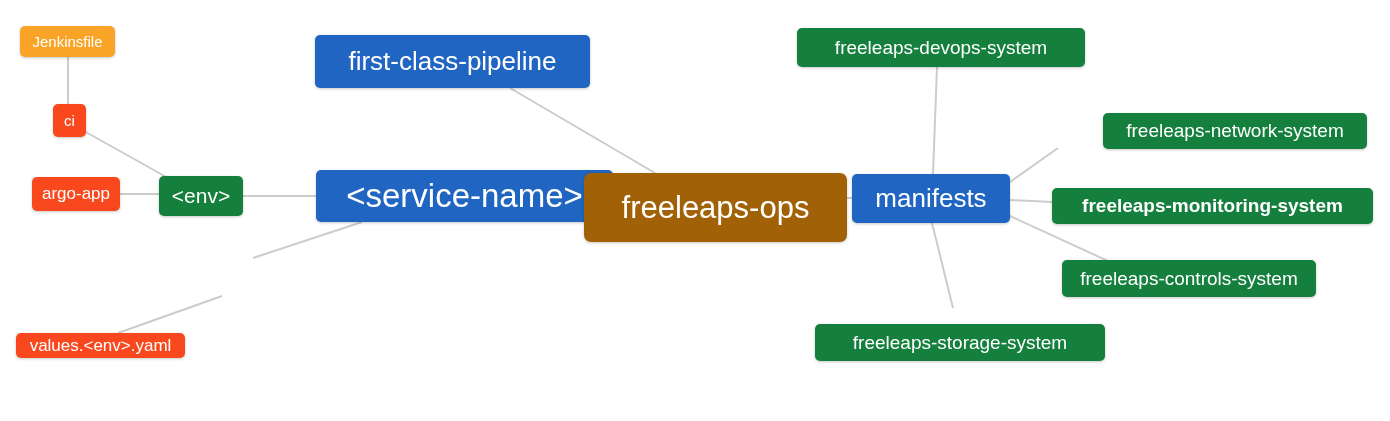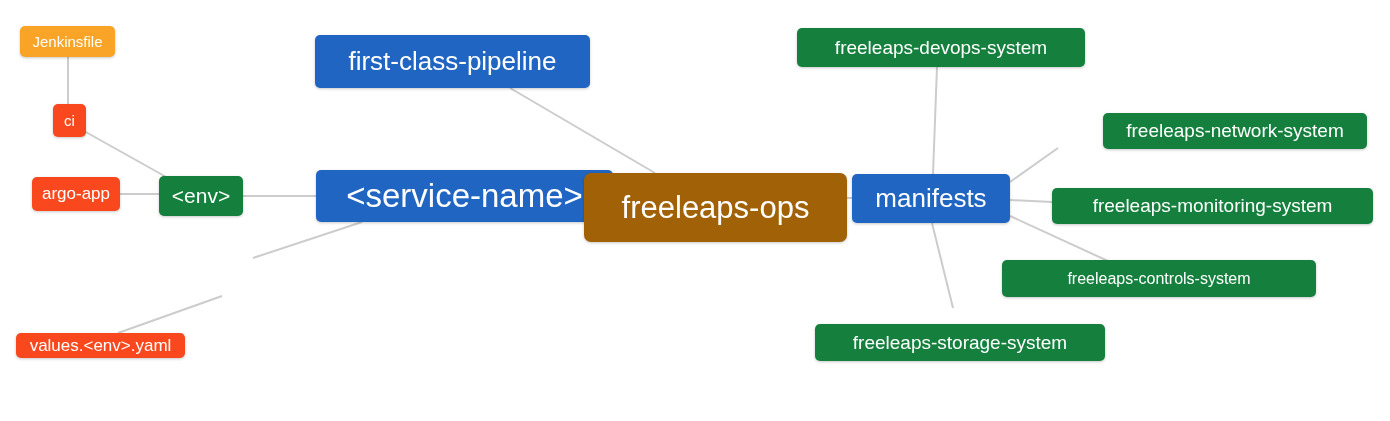--- a/index.html
+++ b/index.html
@@ -25,22 +25,22 @@
   .n-argo-app{left:32px;top:177px;width:88px;height:34px;font-size:17px;}
   .n-env{left:159px;top:176px;width:84px;height:40px;font-size:21px;}
   .n-helm-pkg{left:147px;top:257px;width:117px;height:39px;font-size:21px;}
   .n-values-yaml{left:16px;top:333px;width:169px;height:25px;font-size:17px;}
   .n-first-class-pipeline{left:315px;top:35px;width:275px;height:53px;font-size:26px;}
   .n-service-name{left:316px;top:170px;width:297px;height:52px;font-size:33px;}
   .n-freeleaps-ops{left:584px;top:173px;width:263px;height:69px;font-size:31px;}
   .n-manifests{left:852px;top:174px;width:158px;height:49px;font-size:26px;}
   .n-devops{left:797px;top:28px;width:288px;height:39px;font-size:19px;}
   .n-network{left:1055px;top:113px;width:264px;height:36px;font-size:19px;margin-left:48px;}
-  .n-monitoring{left:1052px;top:188px;width:321px;height:36px;font-size:19px;}
-  .n-controls{left:1002px;top:260px;width:314px;height:37px;font-size:16px;}
+  .n-monitoring{left:1052px;top:188px;width:321px;height:36px;font-size:19px;font-weight:bold;}
+  .n-controls{left:1062px;top:260px;width:254px;height:37px;font-size:19px;}
   .n-storage{left:815px;top:324px;width:290px;height:37px;font-size:19px;}
 </style>
 </head>
 <body>
 
 <div class="canvas">
 
   <svg class="edges" xmlns="http://www.w3.org/2000/svg" viewBox="0 0 1390 421">
     <line x1="68" y1="57" x2="68" y2="104"></line>
     <line x1="84" y1="131" x2="168" y2="178"></line>

